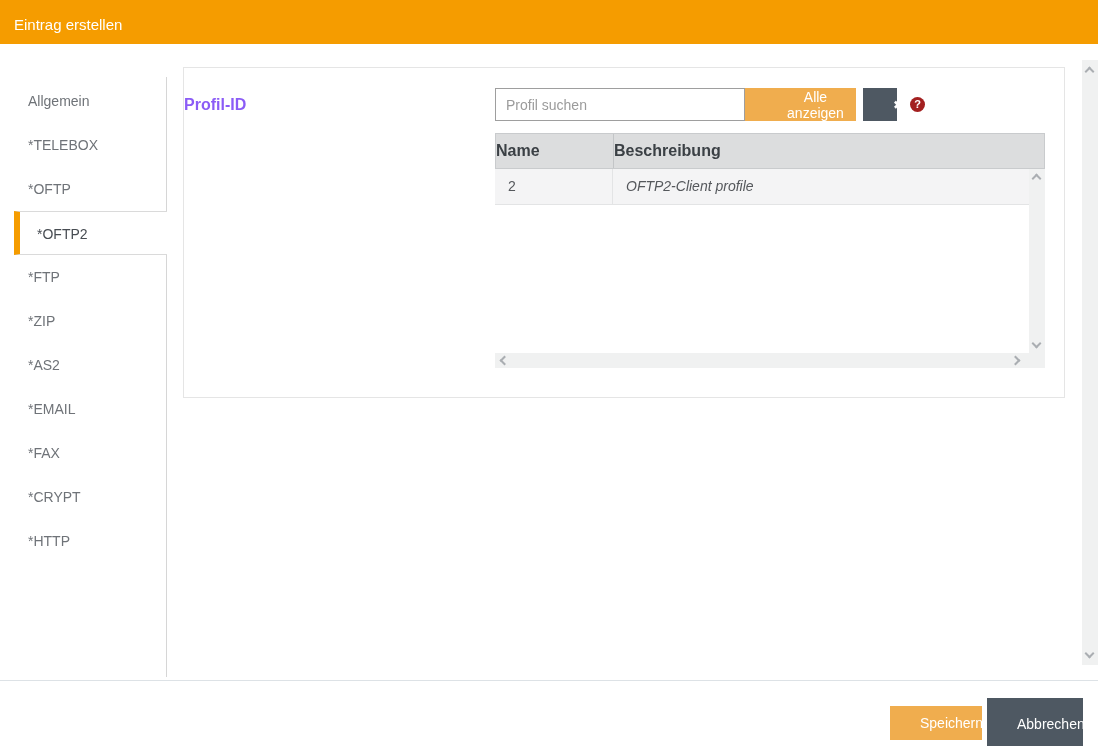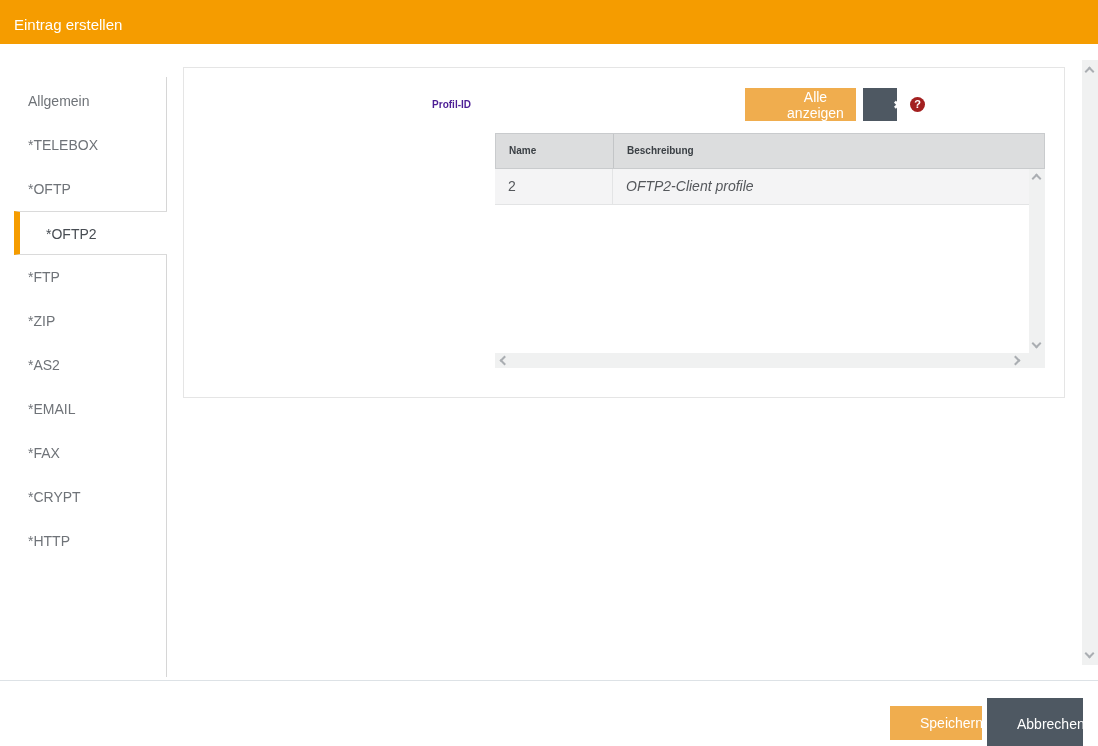--- a/index.html
+++ b/index.html
@@ -27,31 +27,31 @@
   }
   .side-item {
     height:44px; line-height:44px; padding-left:28px;
     font-size:14px; color:#6f7378; cursor:pointer; position:relative;
   }
   .side-item:first-child { margin-top:2px; }
   .side-item.active {
     margin-left:14px; margin-right:-1px; z-index:3;
     border-left:6px solid #f59c00;
     border-top:1px solid #dadada; border-bottom:1px solid #dadada;
-    background:#ffffff; padding-left:26px; color:#474c52;
+    background:#ffffff; padding-left:17px; color:#474c52;
   }
 
   
   .panel {
     position:absolute; left:183px; top:67px; width:882px; height:331px;
     border:1px solid #e5e5e5; background:#ffffff;
   }
   .field-label {
     position:absolute; left:0; top:20px; width:287px; height:33px;
-    line-height:33px; text-align:right; font-size:10px; font-weight:bold; color:#4c1d95;
+    line-height:33px; font-size:16px; font-weight:bold; color:#8b5cf6;
   }
   .search-input {
     position:absolute; left:311px; top:20px; width:250px; height:33px;
     border:1px solid #9e9e9e; background:#ffffff; padding:0 10px;
     font-size:14px; color:#444; font-family:"Liberation Sans","DejaVu Sans",sans-serif;
     outline:none;
   }
   .search-input::placeholder { color:#9b9b9b; opacity:1; }
   .btn { border:none; cursor:pointer; color:#ffffff; font-size:14px;
          font-family:"Liberation Sans","DejaVu Sans",sans-serif;padding-left:30px; }
@@ -69,21 +69,21 @@
     font-size:11px; font-weight:bold; text-align:center; line-height:15px;
     cursor:pointer;
   }
 
   
   .ptable { position:absolute; left:311px; top:65px; width:550px; height:235px; }
   .thead {
     position:absolute; left:0; top:0; width:550px; height:36px;
     background:#dcddde; border:1px solid #c9cbcd; display:flex;
   }
-  .th { line-height:34px; font-size:10px; font-weight:bold; color:#3b4045; padding-left:13px; }
+  .th { line-height:34px; font-size:16px; font-weight:bold; color:#3b4045; }
   .th.name { width:118px; border-right:1px solid #c3c5c7; }
   .th.desc { flex:1; }
   .tbody {
     position:absolute; left:0; top:36px; width:534px; height:184px;
     background:#ffffff; overflow:hidden;
   }
   .trow {
     display:flex; height:36px; background:#f4f4f5; border-bottom:1px solid #e3e4e5;
     cursor:pointer;
   }
@@ -177,20 +177,21 @@
     </div>
 
     <div class="side-item">
       <span>*HTTP</span>
     </div>
 
 </div>
 
 <div class="panel">
   <div class="field-label">Profil-ID</div>
+  <input class="search-input" type="text" autofocus="" placeholder="Profil suchen" style="">
   <button class="btn btn-showall">Alle anzeigen</button>
   <button class="btn btn-clear"><span>✖</span></button>
   <div class="help-badge"><span>?</span></div>
 
   <div class="ptable">
     <div class="thead">
       <div class="th name">Name</div>
       <div class="th desc">Beschreibung</div>
     </div>
     <div class="tbody">

